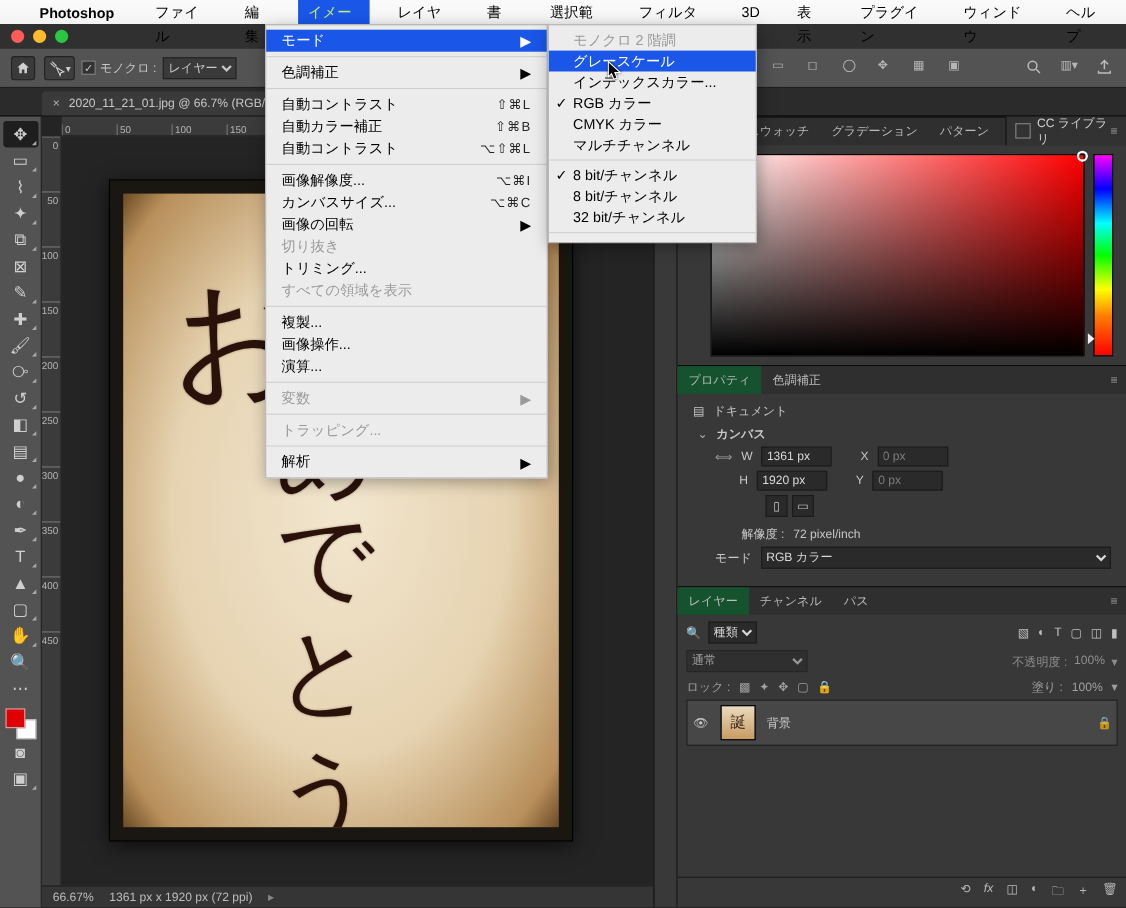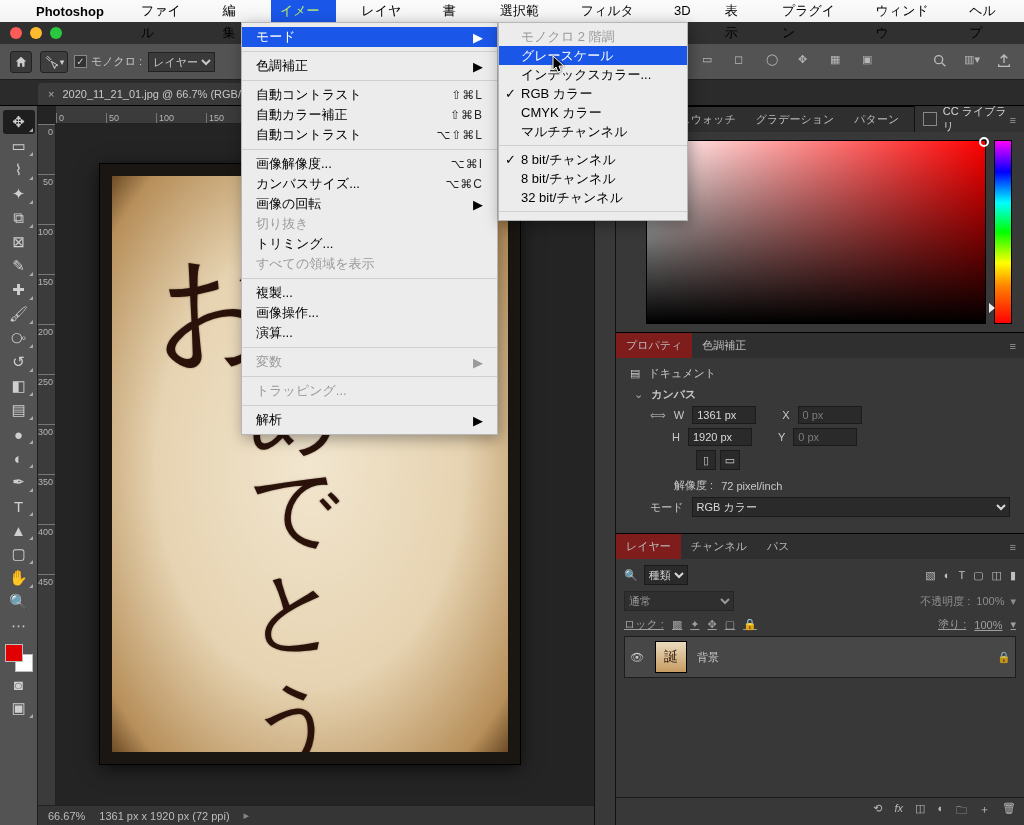--- a/index.html
+++ b/index.html
@@ -66,21 +66,21 @@
   .brush.b3{font-size:88px;left:136px;top:140px;writing-mode:vertical-rl;line-height:1.05;}
   
   .status{position:absolute;left:38px;right:430px;bottom:0;height:20px;background:#353535;color:#bdbdbd;font-size:11px;display:flex;align-items:center;gap:14px;padding:0 10px;border-top:1px solid #222;}
   .status .caret{opacity:.6;}
   
   .right-dock-strip{position:absolute;right:408px;top:0;width:22px;bottom:0;background:#393939;border-left:1px solid #111;border-right:1px solid #111;}
   .right-panels{position:absolute;right:0;top:0;width:408px;bottom:0;background:var(--ps-panel);color:var(--ps-text);font-size:11px;display:flex;flex-direction:column;}
   .panel{border-top:1px solid #000;}
   .panel .tabs{display:flex;background:#2f2f2f;align-items:center;}
   .panel .tabs .tab{padding:5px 10px;cursor:default;color:#bcbcbc;}
-  .panel .tabs .tab.act{background:#7f1d1d;}
+  .panel .tabs .tab.act{background:#14532d;}
   .panel .tabs .menu{margin-left:auto;padding:4px 8px;opacity:.7;}
   
   .colorbox{height:200px;position:relative;display:flex;padding:8px 12px 8px 30px;gap:8px;}
   .sv{flex:1;background:linear-gradient(to top,#000,transparent),linear-gradient(to right,#fff,#ff0000);position:relative;border:1px solid #000;}
   .sv .cursor{position:absolute;right:-4px;top:-4px;width:10px;height:10px;border:2px solid #fff;border-radius:50%;}
   .hue{width:18px;background:linear-gradient(to bottom,#ff00ff 0%,#0000ff 17%,#00ffff 34%,#00ff00 50%,#ffff00 67%,#ff8000 80%,#ff0000 100%);border:1px solid #000;position:relative;}
   .hue .ptr{position:absolute;left:-6px;bottom:10px;width:0;height:0;border-top:5px solid transparent;border-bottom:5px solid transparent;border-left:6px solid #eee;}
   .cc-strip{position:absolute;right:0;top:0;width:110px;height:26px;background:#323232;border-left:1px solid #111;display:flex;align-items:center;gap:6px;padding:0 8px;color:#d4d4d4;}
   .cc-strip .cube{width:14px;height:14px;border:1px solid #888;}
   
@@ -91,21 +91,21 @@
   .props-body input[type=text]{background:#2a2a2a;border:1px solid #1b1b1b;color:#d9d9d9;width:64px;height:18px;font-size:11px;padding:0 4px;}
   .props-body input.dis{color:#7c7c7c;}
   .props-body select{background:#2a2a2a;border:1px solid #1b1b1b;color:#d9d9d9;height:20px;font-size:11px;}
   .props-body .orient{display:flex;gap:4px;margin-left:62px;margin-top:4px;}
   .props-body .orient span{width:20px;height:20px;border:1px solid #1b1b1b;background:#2a2a2a;display:flex;align-items:center;justify-content:center;}
   
   .layers-body{padding:6px 8px;}
   .layers-body .ctlrow{display:flex;align-items:center;gap:6px;margin-bottom:6px;}
   .layers-body select{background:#2a2a2a;border:1px solid #1b1b1b;color:#d9d9d9;height:20px;font-size:11px;}
   .layers-body .opts{margin-left:auto;display:flex;gap:8px;color:#bfbfbf;}
-  .layers-body .lockrow{display:flex;align-items:center;gap:8px;color:#9f9f9f;margin:4px 0;text-decoration:underline;}
+  .layers-body .lockrow{display:flex;align-items:center;gap:8px;color:#9f9f9f;margin:4px 0;}
   .layer-item{display:flex;align-items:center;background:#474747;border:1px solid #1d1d1d;padding:4px;gap:10px;margin-top:4px;}
   .layer-item .eye{width:16px;text-align:center;}
   .layer-item .thumb{width:32px;height:32px;background:linear-gradient(#eadbbe,#c79b62);border:1px solid #000;display:flex;align-items:center;justify-content:center;font-size:14px;color:#3a2516;font-family:serif;}
   .layer-item .lock{margin-left:auto;opacity:.8;}
   .layers-foot{display:flex;gap:12px;justify-content:flex-end;padding:4px 8px;color:#b9b9b9;border-top:1px solid #1b1b1b;margin-top:auto;}
   
   .menu-dd{position:absolute;top:22px;left:241px;width:257px;background:var(--submenu-bg);border:1px solid #b6b6b6;box-shadow:2px 4px 14px rgba(0,0,0,.35);font-size:13px;z-index:50;padding:4px 0;}
   .menu-dd .row{display:flex;align-items:center;height:20px;padding:0 14px;cursor:default;position:relative;}
   .menu-dd .row.sel{background:var(--mac-menu-sel);color:#fff;}
   .menu-dd .row.dis{color:var(--submenu-dis);}

